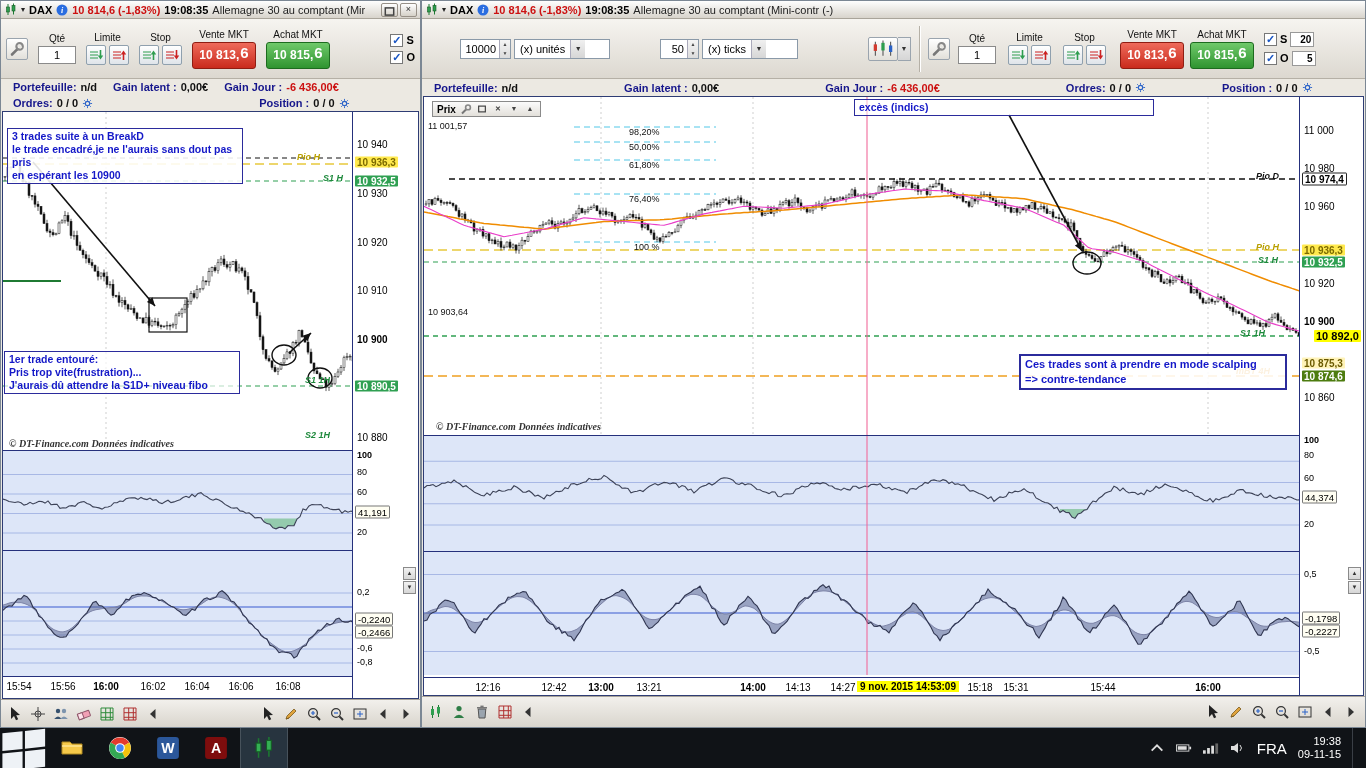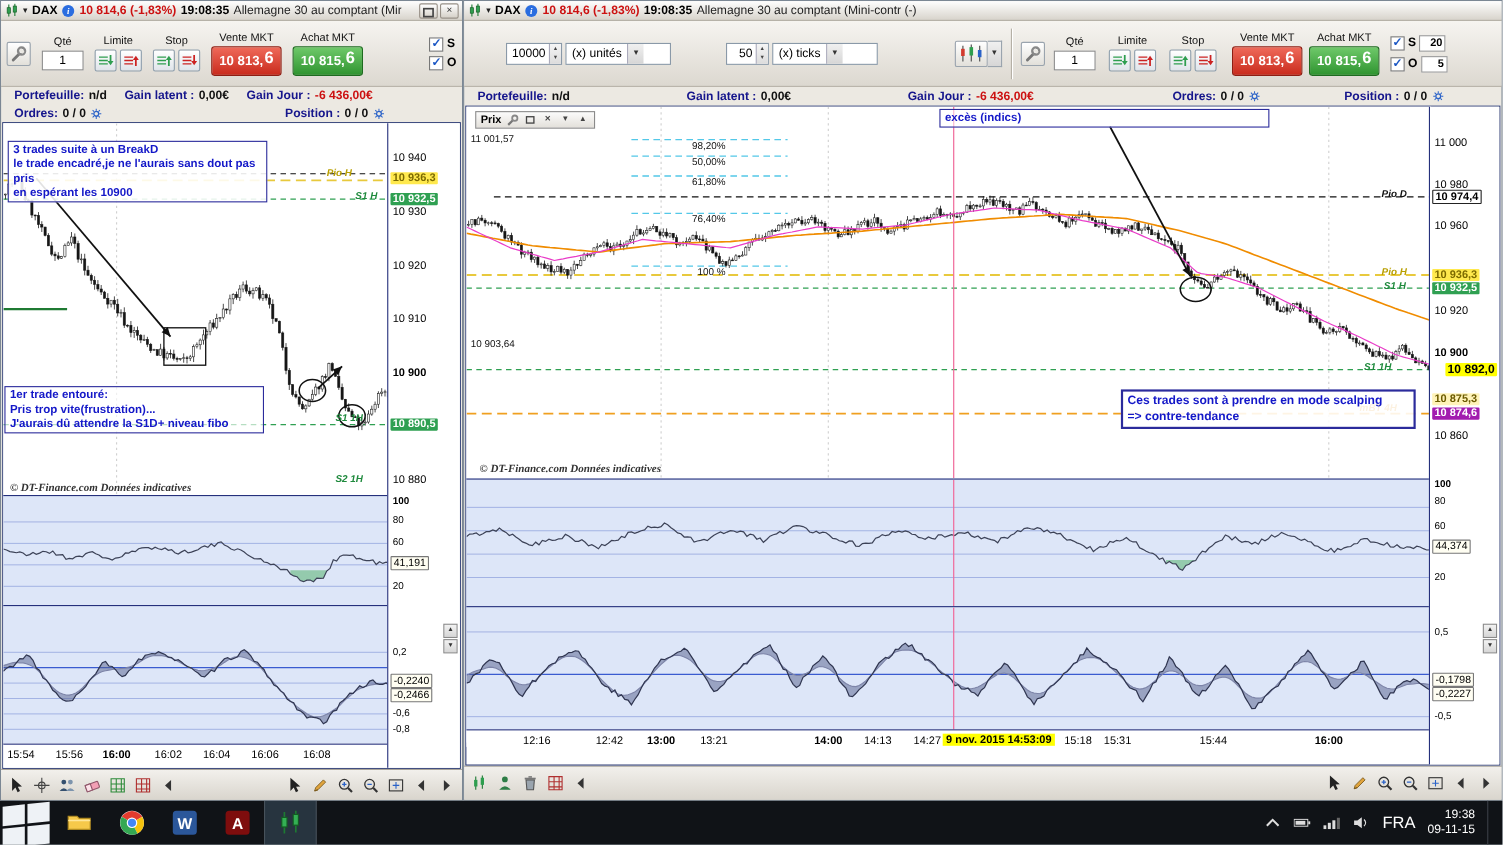--- a/index.html
+++ b/index.html
@@ -63,34 +63,34 @@
   #cwR .pane{width:877px}
   .pane.main{top:0;height:338px;background:#fff}
   .pane.rsi{background:#dde6f8;border-top:1px solid #25307c}
   #cwL .pane.rsi{top:338px;height:100px}
   #cwR .pane.rsi{top:338px;height:116px}
   .pane.osc{background:#dde6f8;border-top:1px solid #25307c}
   #cwL .pane.osc{top:438px;height:126px}
   #cwR .pane.osc{top:454px;height:124px}
   .timeaxis{position:absolute;left:0;background:#fff;border-top:1px solid #25307c}
   #cwL .timeaxis{top:564px;height:22px;width:351px}
-  #cwR .timeaxis{top:566px;height:16px;width:877px}
+  #cwR .timeaxis{top:580px;height:16px;width:877px}
   .axis{position:absolute;top:0;bottom:0;right:0;background:#fff;border-left:1px solid #25307c}
   #cwL .axis{width:66px}
   #cwR .axis{width:64px}
   .ov{position:absolute;left:0;top:0;pointer-events:none}
   .axl{position:absolute;left:2px;transform:translateY(-50%);font-size:10px;white-space:nowrap;padding:0 2px;border-radius:1px;color:#000}
   .b{font-weight:bold}
   .sm{font-size:9px}
   .bdg-y{background:#ffe94d;color:#7c6a00;font-weight:bold}
   .bdg-g{background:#2fa052;color:#fff;font-weight:bold}
   .bdg-cur{background:#ffff00;color:#000;font-weight:bold;font-size:11px}
   .bdg-w{background:#fff;border:1px solid #222;font-weight:bold}
   .bdg-p{background:#fff3b8;color:#6b5a00;font-weight:bold}
-  .bdg-o{background:#a21caf;color:#fff;font-weight:bold}
+  .bdg-o{background:#4d7c0f;color:#fff;font-weight:bold}
   .bdg-i{background:#fffef2;border:1px solid #777;font-size:9.5px}
   .tlb{position:absolute;top:4px;transform:translateX(-50%);font-size:10px;white-space:nowrap;color:#000}
   .tlb.bdg-t{transform:none;background:#ffff00;font-weight:bold;padding:0 3px;top:3px}
   .anno{position:absolute;border:1px solid #2b2b9c;background:rgba(255,255,255,0.88);color:#1418c8;font-weight:bold;font-size:10.5px;line-height:13px;padding:1px 4px;z-index:6}
   .anno.big{border-width:2px;font-size:11px;line-height:15px}
   .anno.thin{background:rgba(255,255,255,0.65)}
   .watermark{position:absolute;font-family:"Liberation Serif",serif;font-style:italic;font-weight:bold;font-size:10px;color:#333;z-index:4;white-space:nowrap}
   .lvl{position:absolute;font-size:9px;font-style:italic;font-weight:bold;white-space:nowrap;z-index:3}
   .fiblbl{position:absolute;font-size:9px;color:#111;z-index:3;white-space:nowrap}
   .prix-toolbar{position:absolute;left:8px;top:4px;height:16px;display:flex;align-items:center;gap:4px;padding:0 4px;background:linear-gradient(#fbfbfb,#e3e0da);border:1px solid #8a8a8a;font-size:10px;font-weight:bold;z-index:7}

